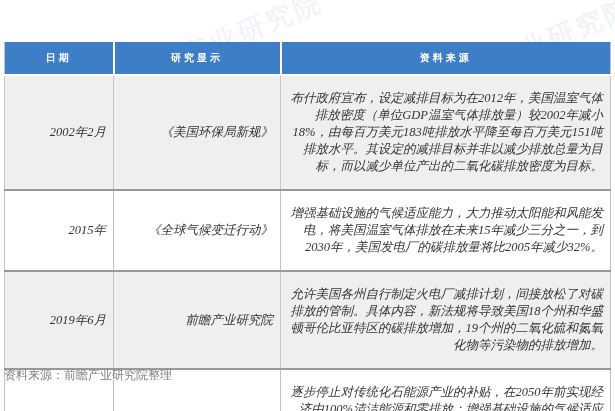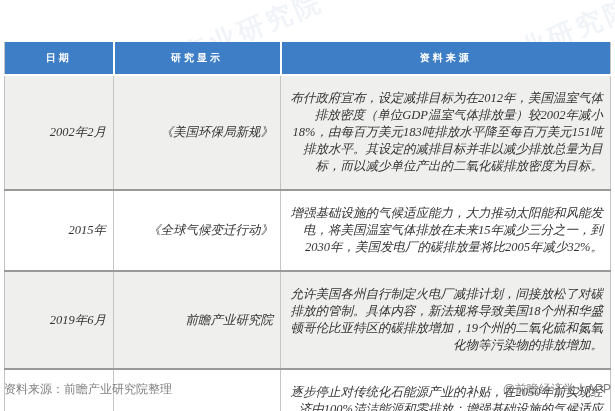--- a/index.html
+++ b/index.html
@@ -66,23 +66,23 @@
   }
   tbody td:first-child{border-left:none;}
   tbody tr:first-child td{border-top:2px solid #fff;}
   tbody tr:nth-child(odd) td{background:var(--row-alt-bg);}
   tbody tr:nth-child(even) td{background:var(--row-bg);}
   tbody tr:nth-child(1){height:95px;}
   tbody tr:nth-child(2){height:62px;}
   tbody tr:nth-child(3){height:72px;}
   tbody tr:nth-child(4){height:71px;}
   .footer{
-    position:absolute;left:4px;right:4px;top:381px;
+    position:absolute;left:4px;right:4px;top:367px;
     display:flex;justify-content:space-between;
-    font-size:12px;color:var(--footer-text);
+    font-size:12px;color:var(--footer-text);flex-direction:column;
   }
   
   .wm{position:absolute;pointer-events:none;white-space:nowrap;z-index:0;}
   .wm-text{font-size:26px;font-weight:bold;letter-spacing:4px;}
   .wm-blue{color:rgba(150,170,195,0.14);transform:rotate(-22deg);}
   .wm-green{color:rgba(140,175,150,0.20);transform:rotate(-22deg);}
   .wm-circle{
     width:86px;height:86px;border-radius:50%;
     border:9px solid rgba(160,175,195,0.12);
     border-left-color:transparent;
@@ -143,16 +143,15 @@
     <td>2021年</td>
     <td>/</td>
     <td>逐步停止对传统化石能源产业的补贴，在2050年前实现经济由100%清洁能源和零排放；增强基础设施的气候适应能力；为具有气候脆弱性的群体提供额外的支持；每年在气候上花费5000亿美元，约占联邦总收入的13%。</td>
   </tr>
 </tbody>
     </table>
   </div>
 
   <div class="footer">
     <span>资料来源：前瞻产业研究院整理</span>
-    <span>@前瞻经济学人APP</span>
   </div>
 
 </div>
 
 </body></html>

